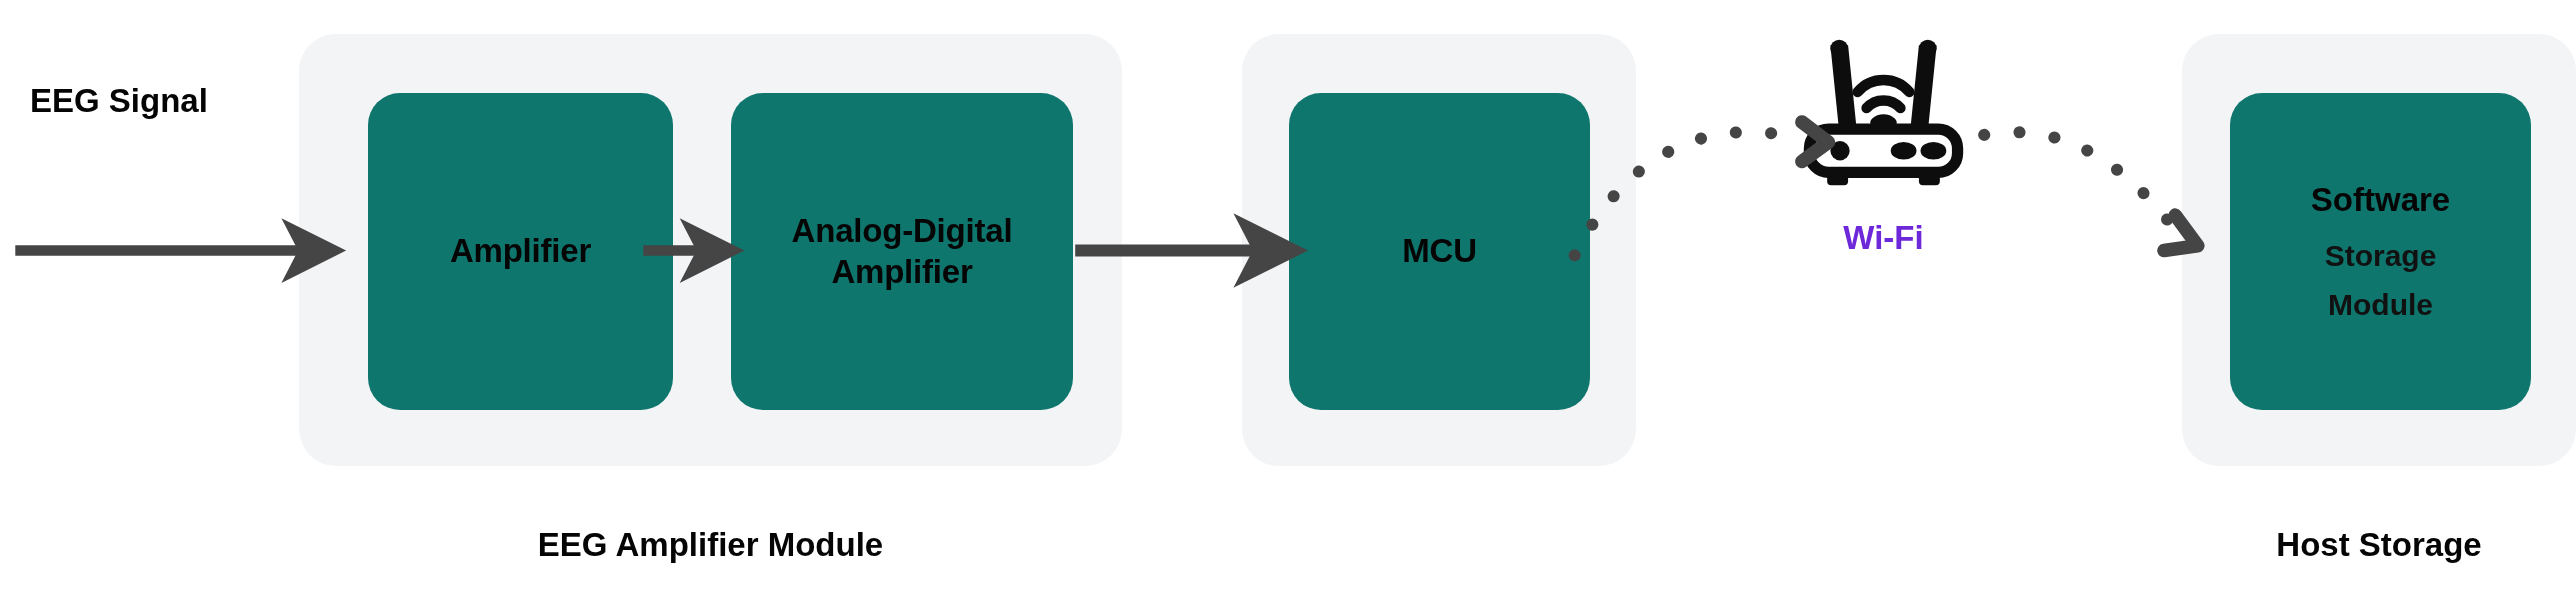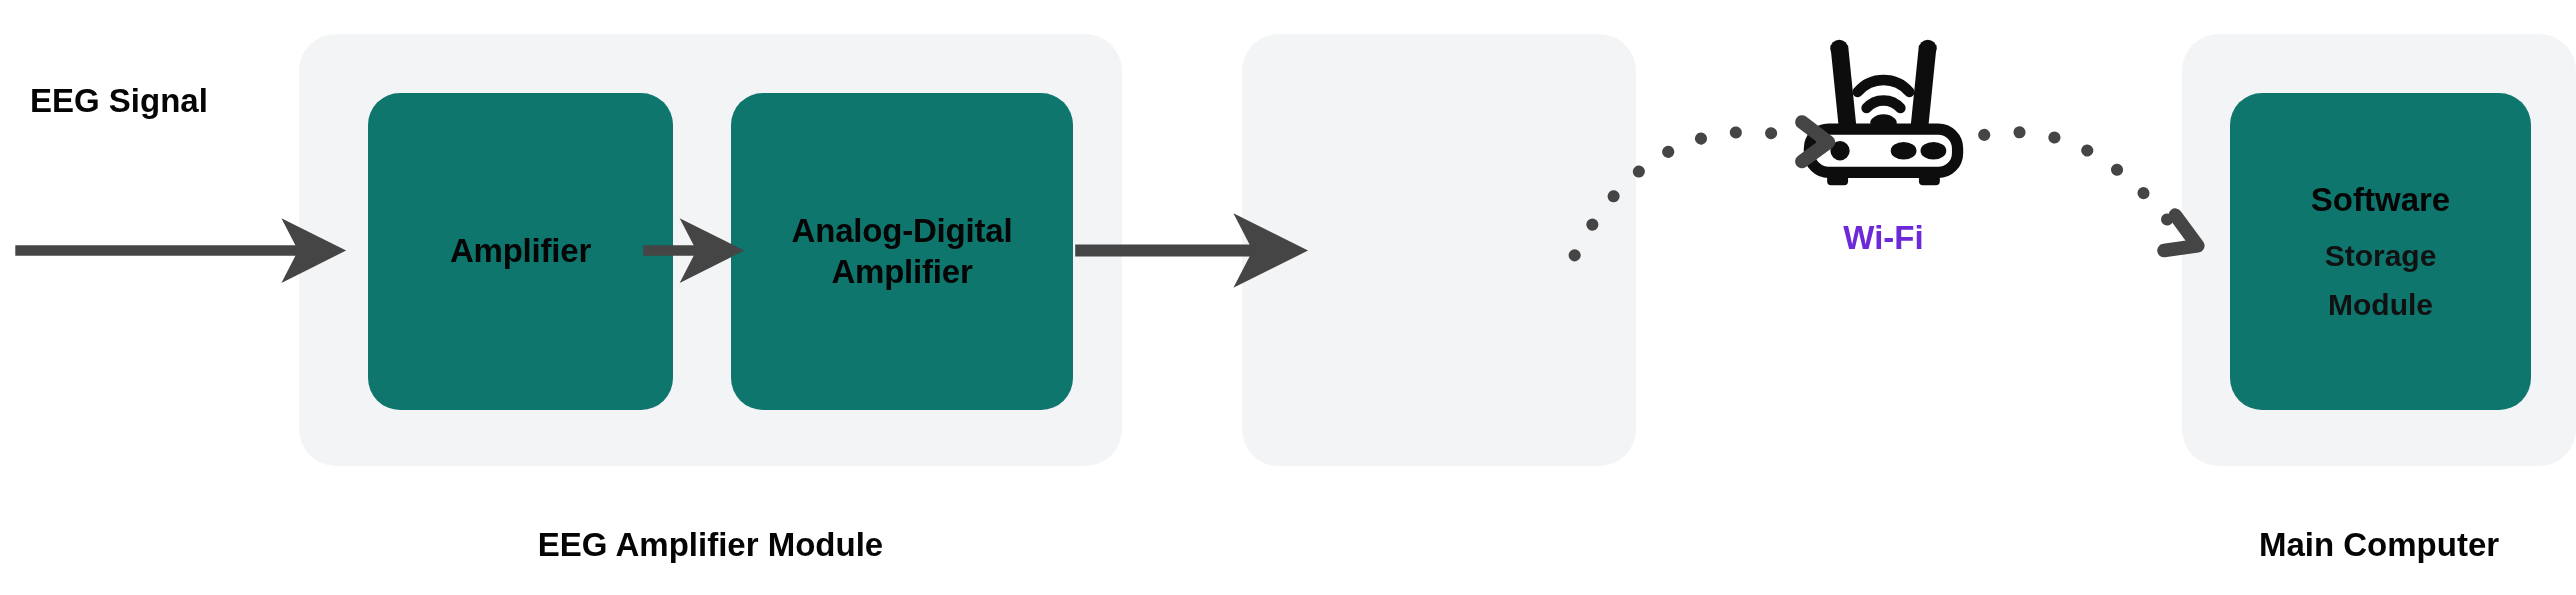--- a/index.html
+++ b/index.html
@@ -99,33 +99,36 @@
     <span class="node-label two-line">
       <span>Analog-Digital</span><br>
       <span>Amplifier</span>
     </span>
   </div>
 
   <div class="group-caption" style="left:299px; top:526px; width:823px;">EEG Amplifier Module</div>
 
   <div class="group-shell" style="left:1242px; top:34px; width:394px; height:432px;"></div>
 
+  <div class="node" style="left:1289px; top:93px; width:301px; height:317px;">
+    <span class="node-label">MCU</span>
+  </div>
 
 
   <div class="group-shell" style="left:2182px; top:34px; width:394px; height:432px;"></div>
 
   <div class="node" style="left:2230px; top:93px; width:301px; height:317px;">
     <div class="sw-wrap">
       <span class="sw-title">Software</span>
       <span class="sw-item">Storage</span>
       <span class="sw-item">Module</span>
     </div>
   </div>
 
-  <div class="group-caption" style="left:2182px; top:526px; width:394px;">Main Computer</div>
+  <div class="group-caption" style="left:2182px; top:526px; width:394px;">Host Storage</div>
 
   <div class="router-icon" style="left:1803px; top:34px; width:161px; height:153px;">
     <svg width="161" height="153" viewBox="0 0 200 190" xmlns="http://www.w3.org/2000/svg">
 
       <path d="M34 14 L56 14 L66 112 L44 112 Z" fill="#0d0d0d"></path>
       <circle cx="45" cy="18" r="11" fill="#0d0d0d"></circle>
 
       <path d="M144 14 L166 14 L156 112 L134 112 Z" fill="#0d0d0d"></path>
       <circle cx="155" cy="18" r="11" fill="#0d0d0d"></circle>
 

